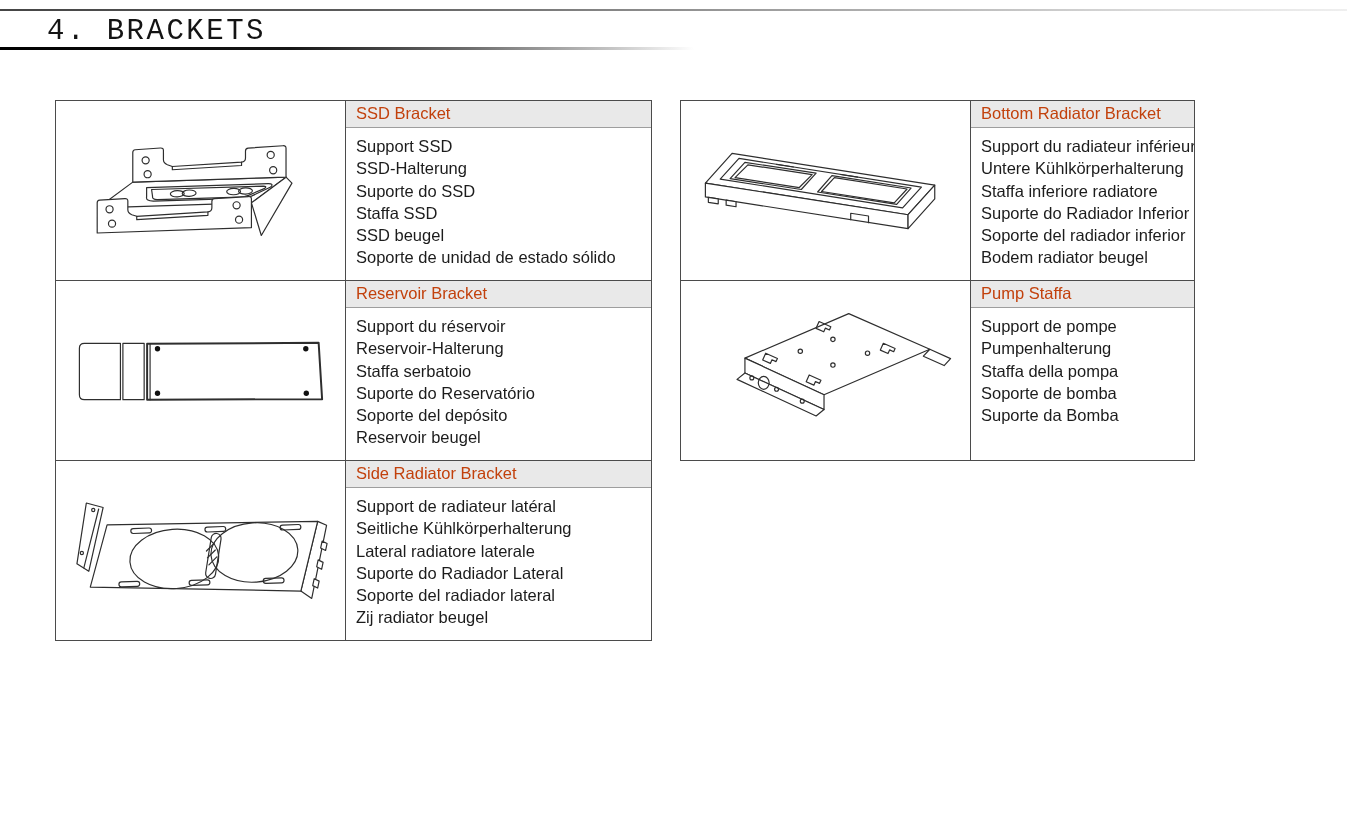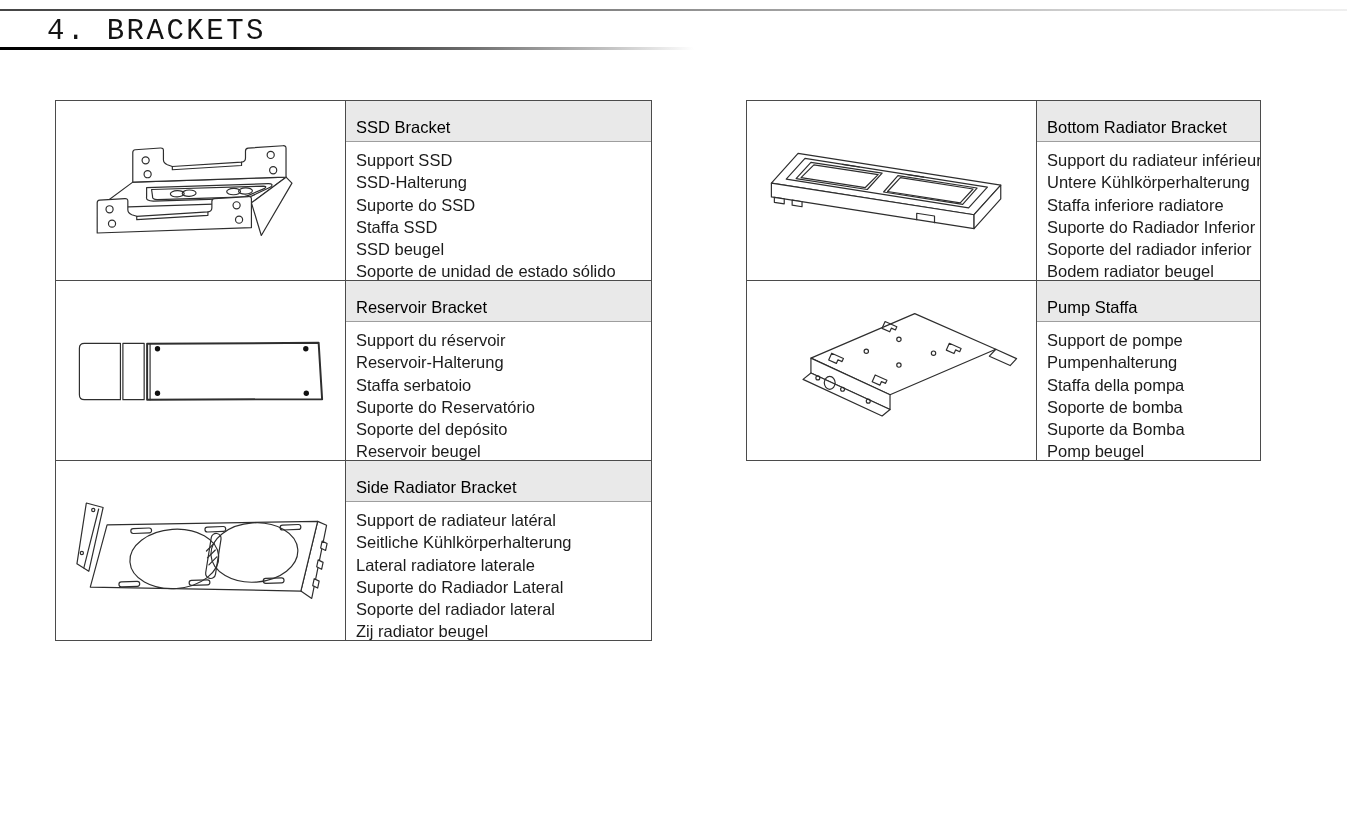--- a/index.html
+++ b/index.html
@@ -27,21 +27,21 @@
   }
   .part-row{display:grid;grid-template-columns:290px 1fr;height:179px;}
   .part-row + .part-row{border-top:1.5px solid #4b4b4b;}
   .img-cell{
     border-right:1.5px solid #4b4b4b;display:flex;align-items:center;justify-content:center;
     overflow:hidden;
   }
   .txt-cell{display:flex;flex-direction:column;overflow:hidden;}
   .part-header{
     background:#e9e9e9;border-bottom:1px solid #9e9e9e;
-    padding:17px 10px 4px 10px;font-size:16.5px;color:#000000;
+    padding:3px 10px 4px 10px;font-size:16.5px;color:#c2410c;
   }
   .translations{padding:7px 10px 0 10px;font-size:16.5px;line-height:22.3px;color:#1c1c1c;}
   .translation-line{white-space:nowrap;}
   
   svg.drawing{display:block;}
   .ln{fill:#ffffff;stroke:#2e2e2e;stroke-width:1.2;stroke-linejoin:round;stroke-linecap:round;}
   .nf{fill:none;stroke:#2e2e2e;stroke-width:1.2;stroke-linejoin:round;stroke-linecap:round;}
   .dot{fill:#111111;stroke:none;}
 </style>
 </head>
@@ -157,21 +157,21 @@
         <div class="translation-line">Lateral radiatore laterale</div>
         <div class="translation-line">Suporte do Radiador Lateral</div>
         <div class="translation-line">Soporte del radiador lateral</div>
         <div class="translation-line">Zij radiator beugel</div>
       </div>
     </div>
   </div>
 
 </div>
 
-<div class="parts-table" style="left:746px;top:100px;width:515px;">
+<div class="parts-table" style="left:680px;top:100px;width:515px;">
 
   <div class="part-row">
     <div class="img-cell">
       <svg class="drawing" width="288" height="174" viewBox="0 0 290 176">
         <g>
           <path class="ln" d="M50,50 L255,82 L228,112 L23,80 Z"></path>
           <path class="ln" d="M23,80 L228,112 L228,126 L23,94 Z"></path>
           <path class="ln" d="M255,82 L228,112 L228,126 L255,96 Z"></path>
           <path class="nf" d="M57,55 L241.5,84 L222.5,105 L38,76 Z"></path>
           <path class="ln" d="M63,59 L135,70 L120,86.5 L48,75.5 Z"></path>
@@ -223,18 +223,17 @@
       </svg>
     </div>
     <div class="txt-cell">
       <div class="part-header">Pump Staffa</div>
       <div class="translations">
         <div class="translation-line">Support de pompe</div>
         <div class="translation-line">Pumpenhalterung</div>
         <div class="translation-line">Staffa della pompa</div>
         <div class="translation-line">Soporte de bomba</div>
         <div class="translation-line">Suporte da Bomba</div>
-        <div class="translation-line">Pomp beugel</div>
       </div>
     </div>
   </div>
 
 </div>
 
 </body></html>

